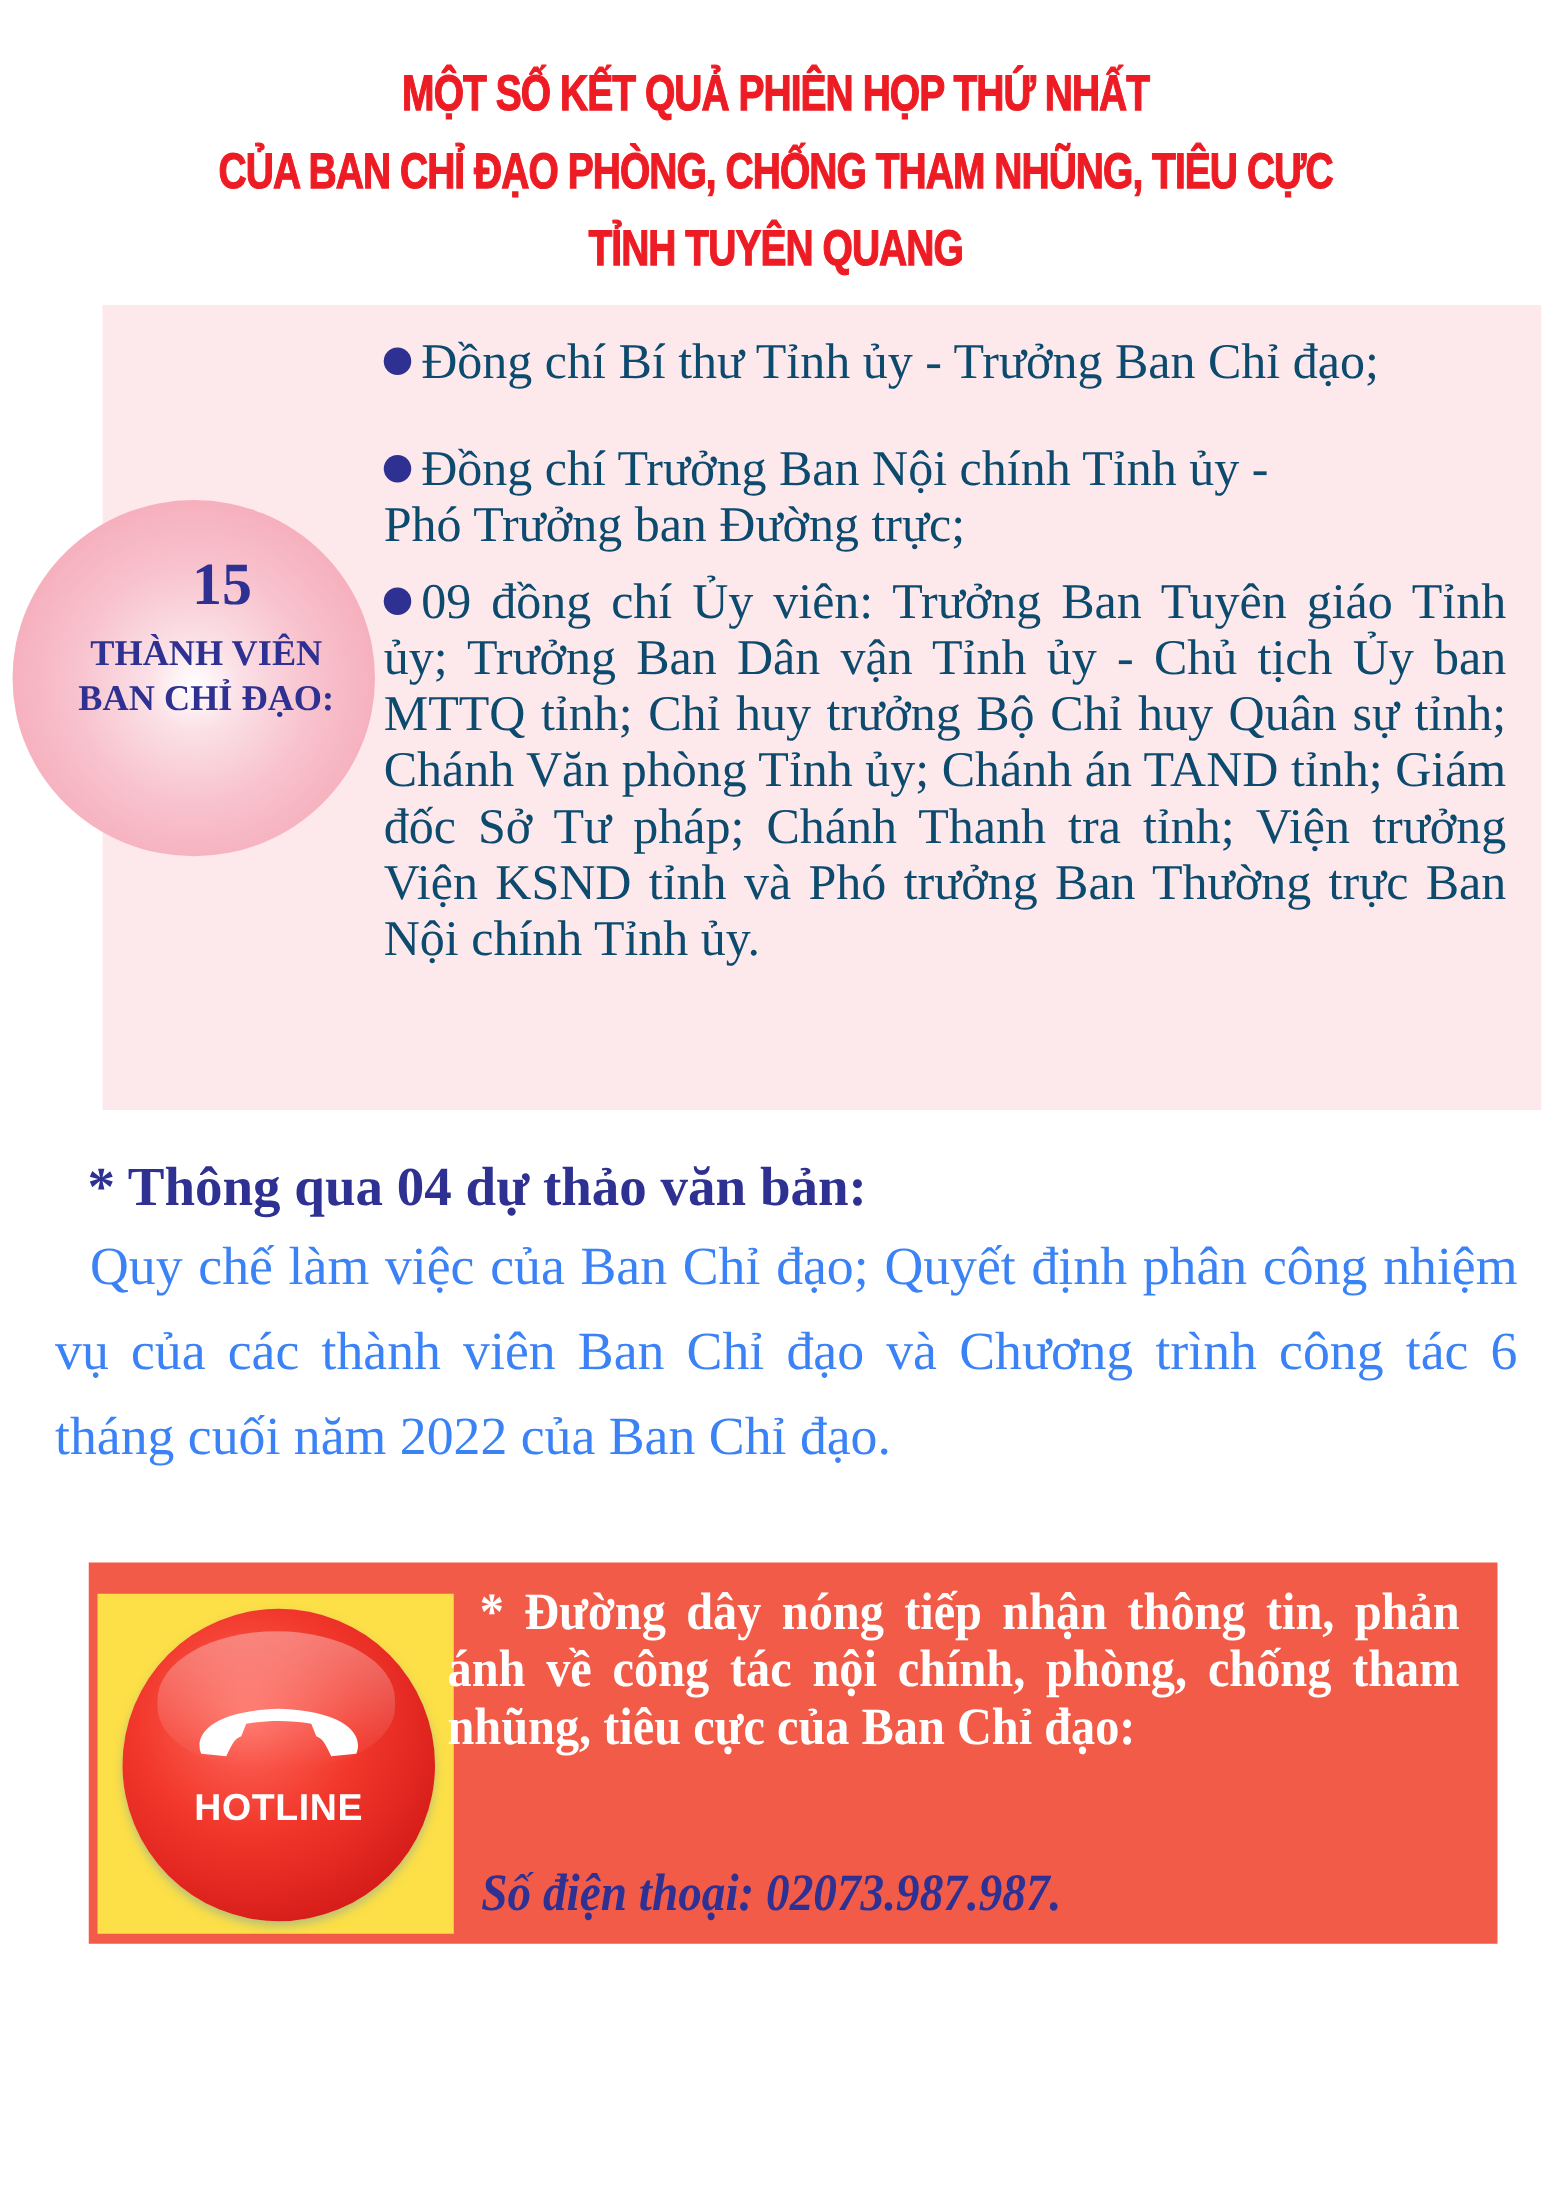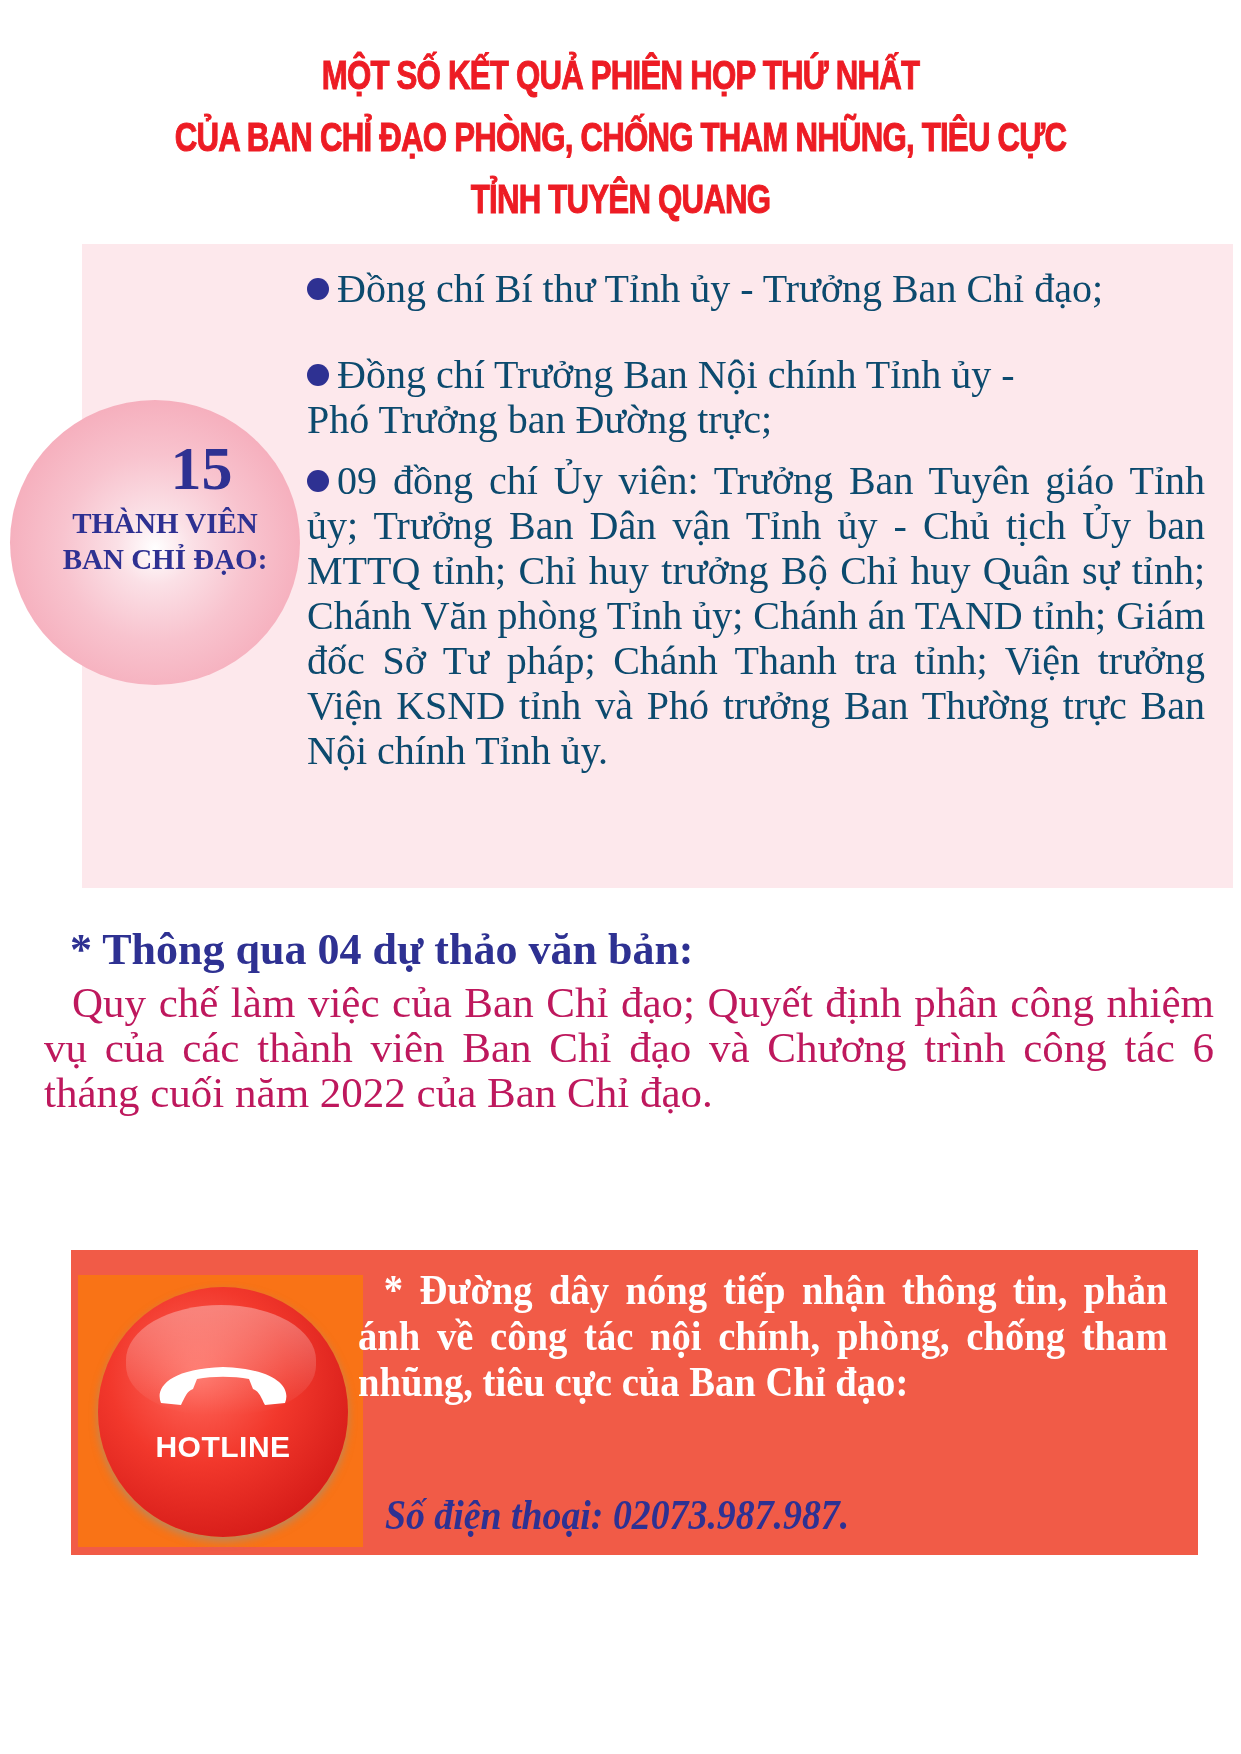--- a/index.html
+++ b/index.html
@@ -9,28 +9,28 @@
     .title-line { display: block; font-size: 40px; line-height: 62px; letter-spacing: -1px; transform: scaleX(0.78); transform-origin: center; white-space: nowrap; -webkit-text-stroke: 1px #ED1C24; }
 
     .members-box { position: absolute; left: 82px; top: 244px; width: 1151px; height: 644px; background: #FDE8EC; }
     .members-list { position: absolute; left: 307px; top: 266px; width: 898px; color: #0c4a6e; font-size: 40px; line-height: 45px; }
     .member-item { margin: 0 0 16px 0; text-align: justify; }
     .member-item:nth-child(2) { margin-bottom: 16px; }
     .bullet { display: inline-block; width: 22px; height: 22px; border-radius: 50%; background: #2E3192; margin-right: 8px; vertical-align: 2px; }
 
     .circle { position: absolute; left: 10px; top: 400px; width: 290px; height: 285px; border-radius: 50%;
       background: radial-gradient(circle at 50% 52%, #ffffff 0%, #FBE0E6 18%, #F8C3CE 45%, #F5A9B8 80%, #F4A2B3 100%); }
-    .circle-number { position: absolute; left: 0; top: 440px; width: 355px; text-align: center; color: #2E3192; font-weight: bold; font-size: 62px; line-height: 56px; margin-left: 24px; }
+    .circle-number { position: absolute; left: 0; top: 440px; width: 355px; text-align: center; color: #2E3192; font-weight: bold; font-size: 48px; line-height: 56px; }
     .circle-label { position: absolute; left: 40px; top: 505px; width: 250px; text-align: center; color: #2E3192; font-weight: bold; font-size: 29px; line-height: 36px; white-space: nowrap; }
 
     .drafts-heading { position: absolute; left: 70px; top: 922px; color: #2E3192; font-weight: bold; font-size: 44px; line-height: 56px; white-space: nowrap; }
-    .drafts-body { position: absolute; left: 44px; top: 980px; width: 1170px; color: #be185d; font-size: 43px; line-height: 45px; text-indent: 28px; text-align: justify; }
+    .drafts-body { position: absolute; left: 44px; top: 980px; width: 1170px; color: #3b82f6; font-size: 43px; line-height: 68px; text-indent: 28px; text-align: justify; }
 
     .hotline-box { position: absolute; left: 71px; top: 1250px; width: 1127px; height: 305px; background: #F15B47; }
-    .hotline-image { position: absolute; left: 78px; top: 1275px; width: 285px; height: 272px; background: #f97316; }
+    .hotline-image { position: absolute; left: 78px; top: 1275px; width: 285px; height: 272px; background: #fde047; }
     .hotline-ball { position: absolute; left: 20px; top: 12px; width: 250px; height: 250px; border-radius: 50%;
       background: radial-gradient(circle at 40% 35%, #FF6A5E 0%, #F2382C 40%, #D81E1A 75%, #B5100E 100%);
       box-shadow: 0 4px 8px rgba(120,160,170,0.5); }
     .hotline-ball-shine { position: absolute; left: 28px; top: 18px; width: 190px; height: 110px; border-radius: 50% 50% 45% 45%;
       background: linear-gradient(180deg, rgba(255,255,255,0.35), rgba(255,255,255,0)); }
     .handset { position: absolute; left: 55px; top: 72px; width: 140px; height: 52px; }
     .hotline-word { position: absolute; left: 0; top: 143px; width: 250px; text-align: center; color: #ffffff; font-family: "Liberation Sans", sans-serif; font-weight: bold; font-size: 30px; letter-spacing: 0.5px; }
 
     .hotline-text { position: absolute; left: 358px; top: 1267px; width: 810px; color: #ffffff; font-weight: bold; font-size: 42px; line-height: 46px; text-align: justify; transform: scaleX(0.92); transform-origin: left; }
     .hotline-text-inner { text-indent: 28px; width: 880px; }

